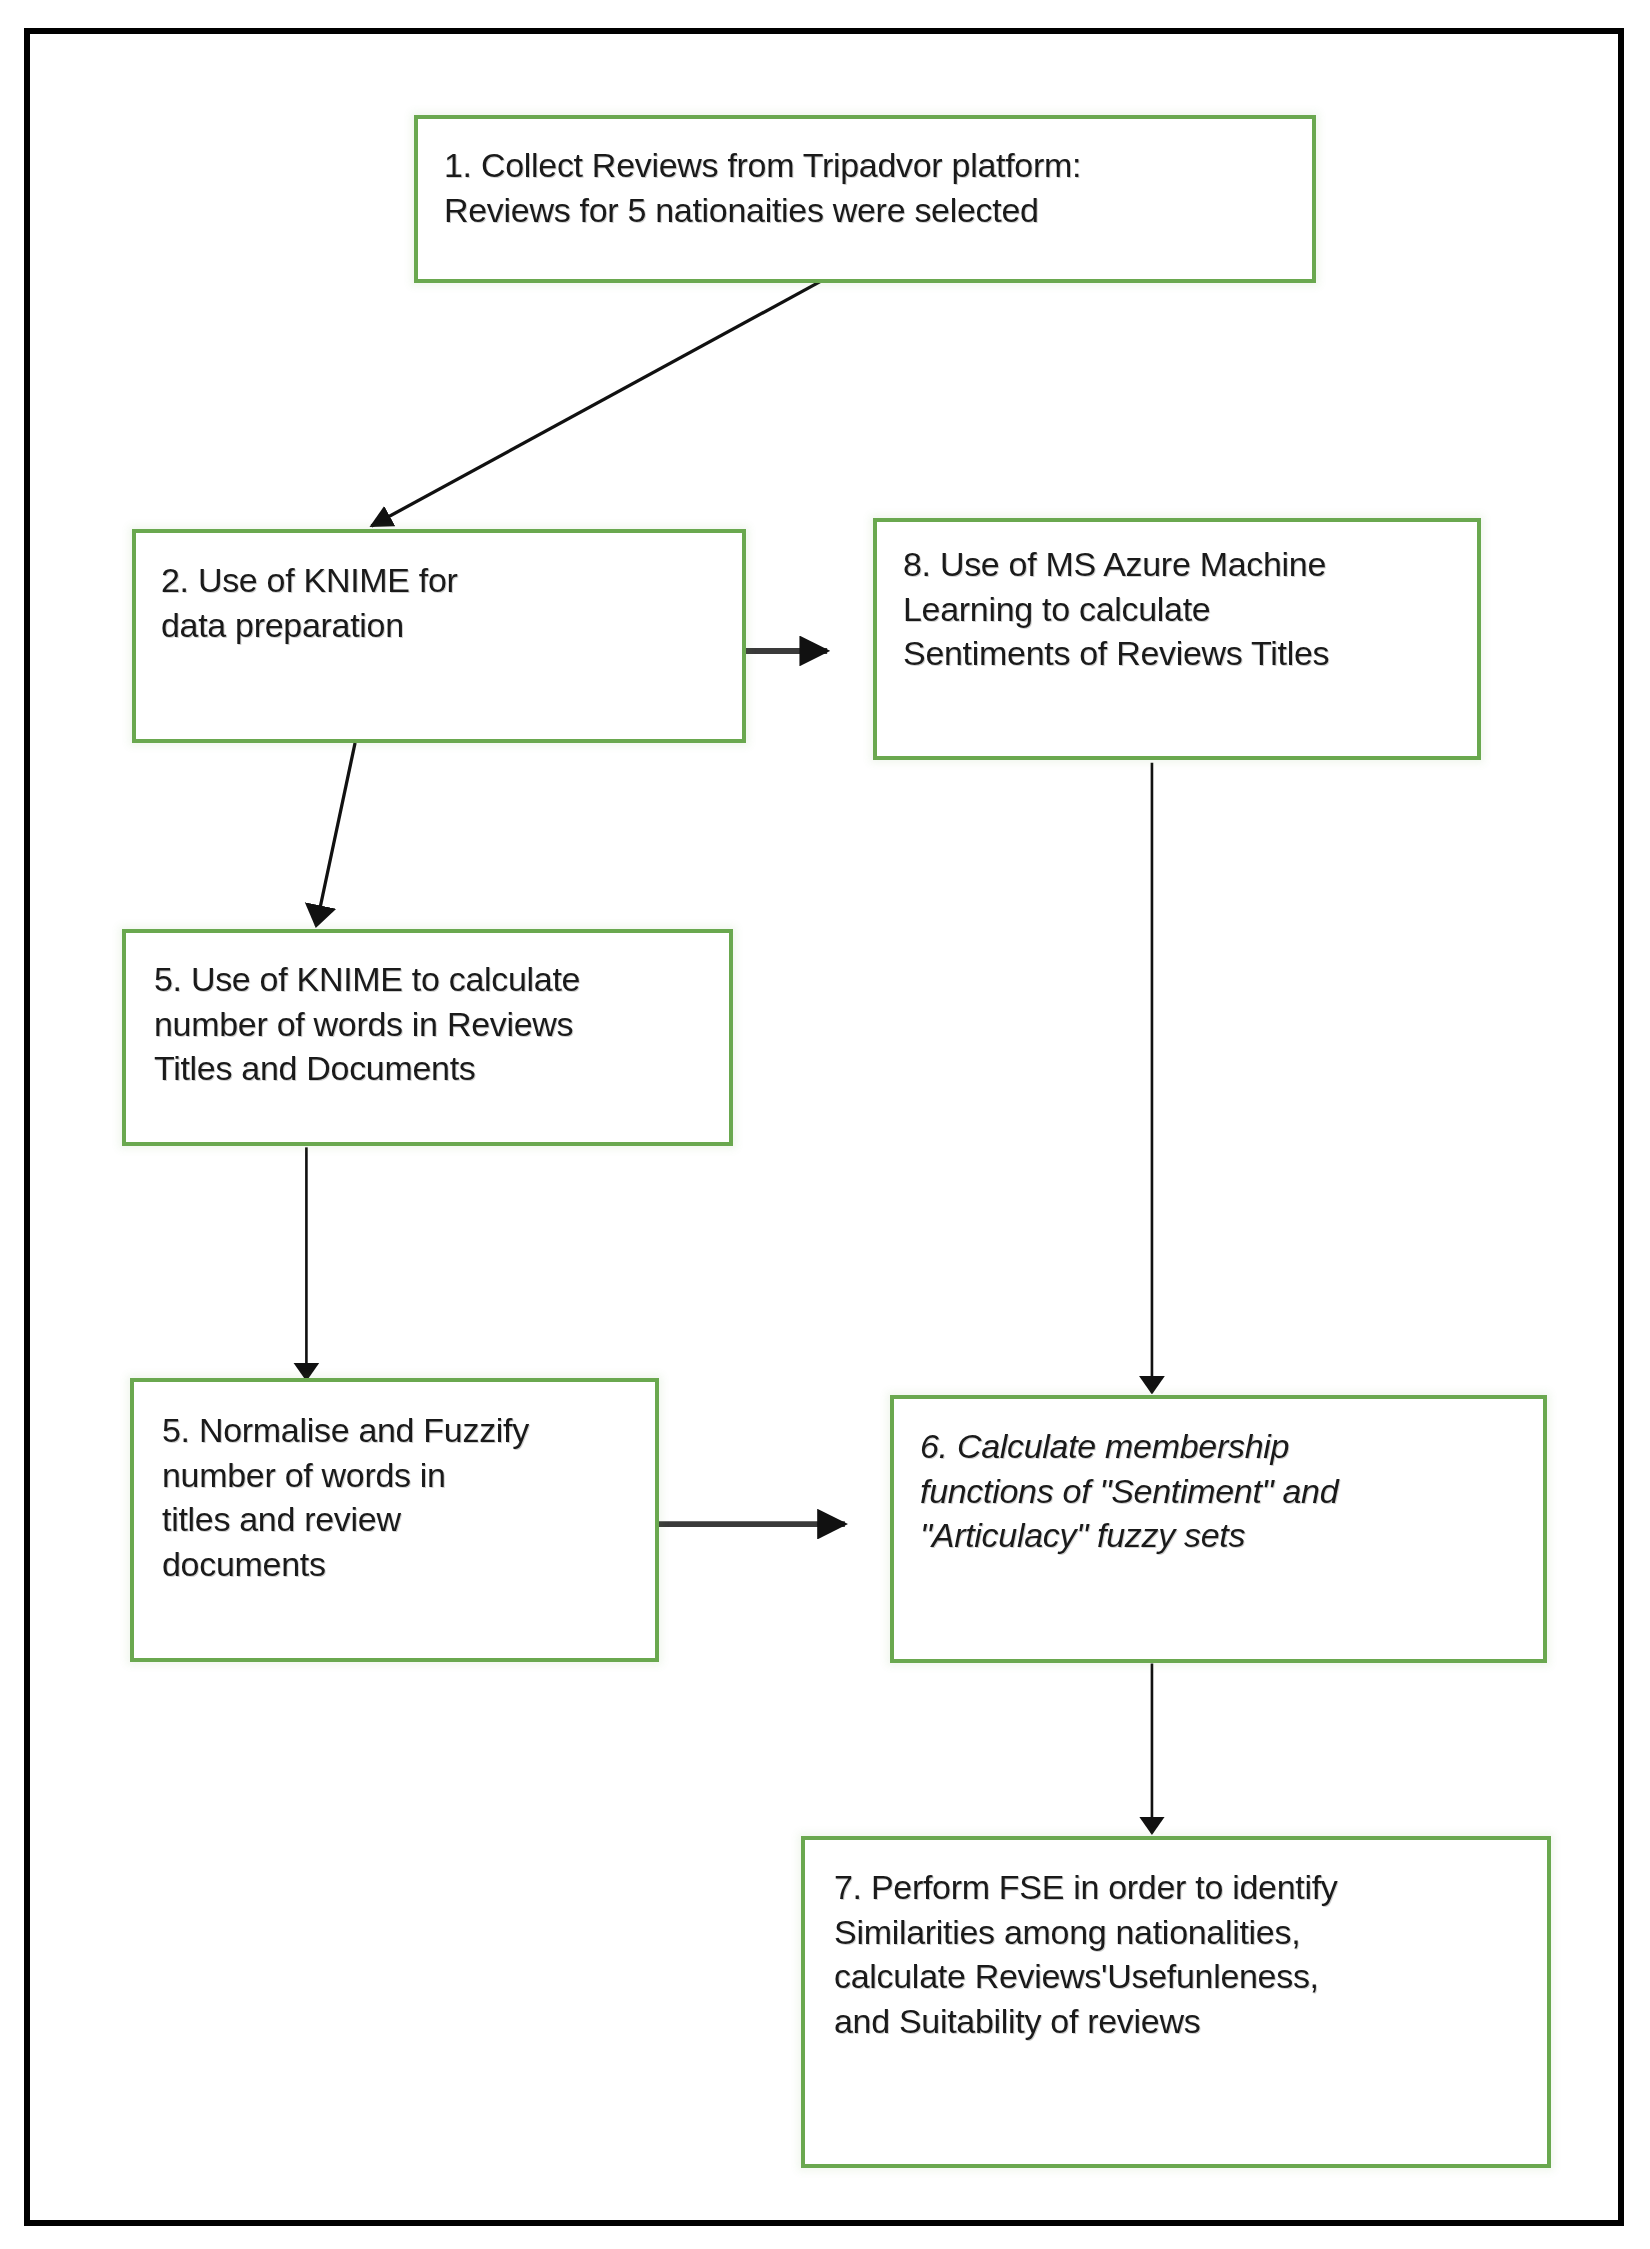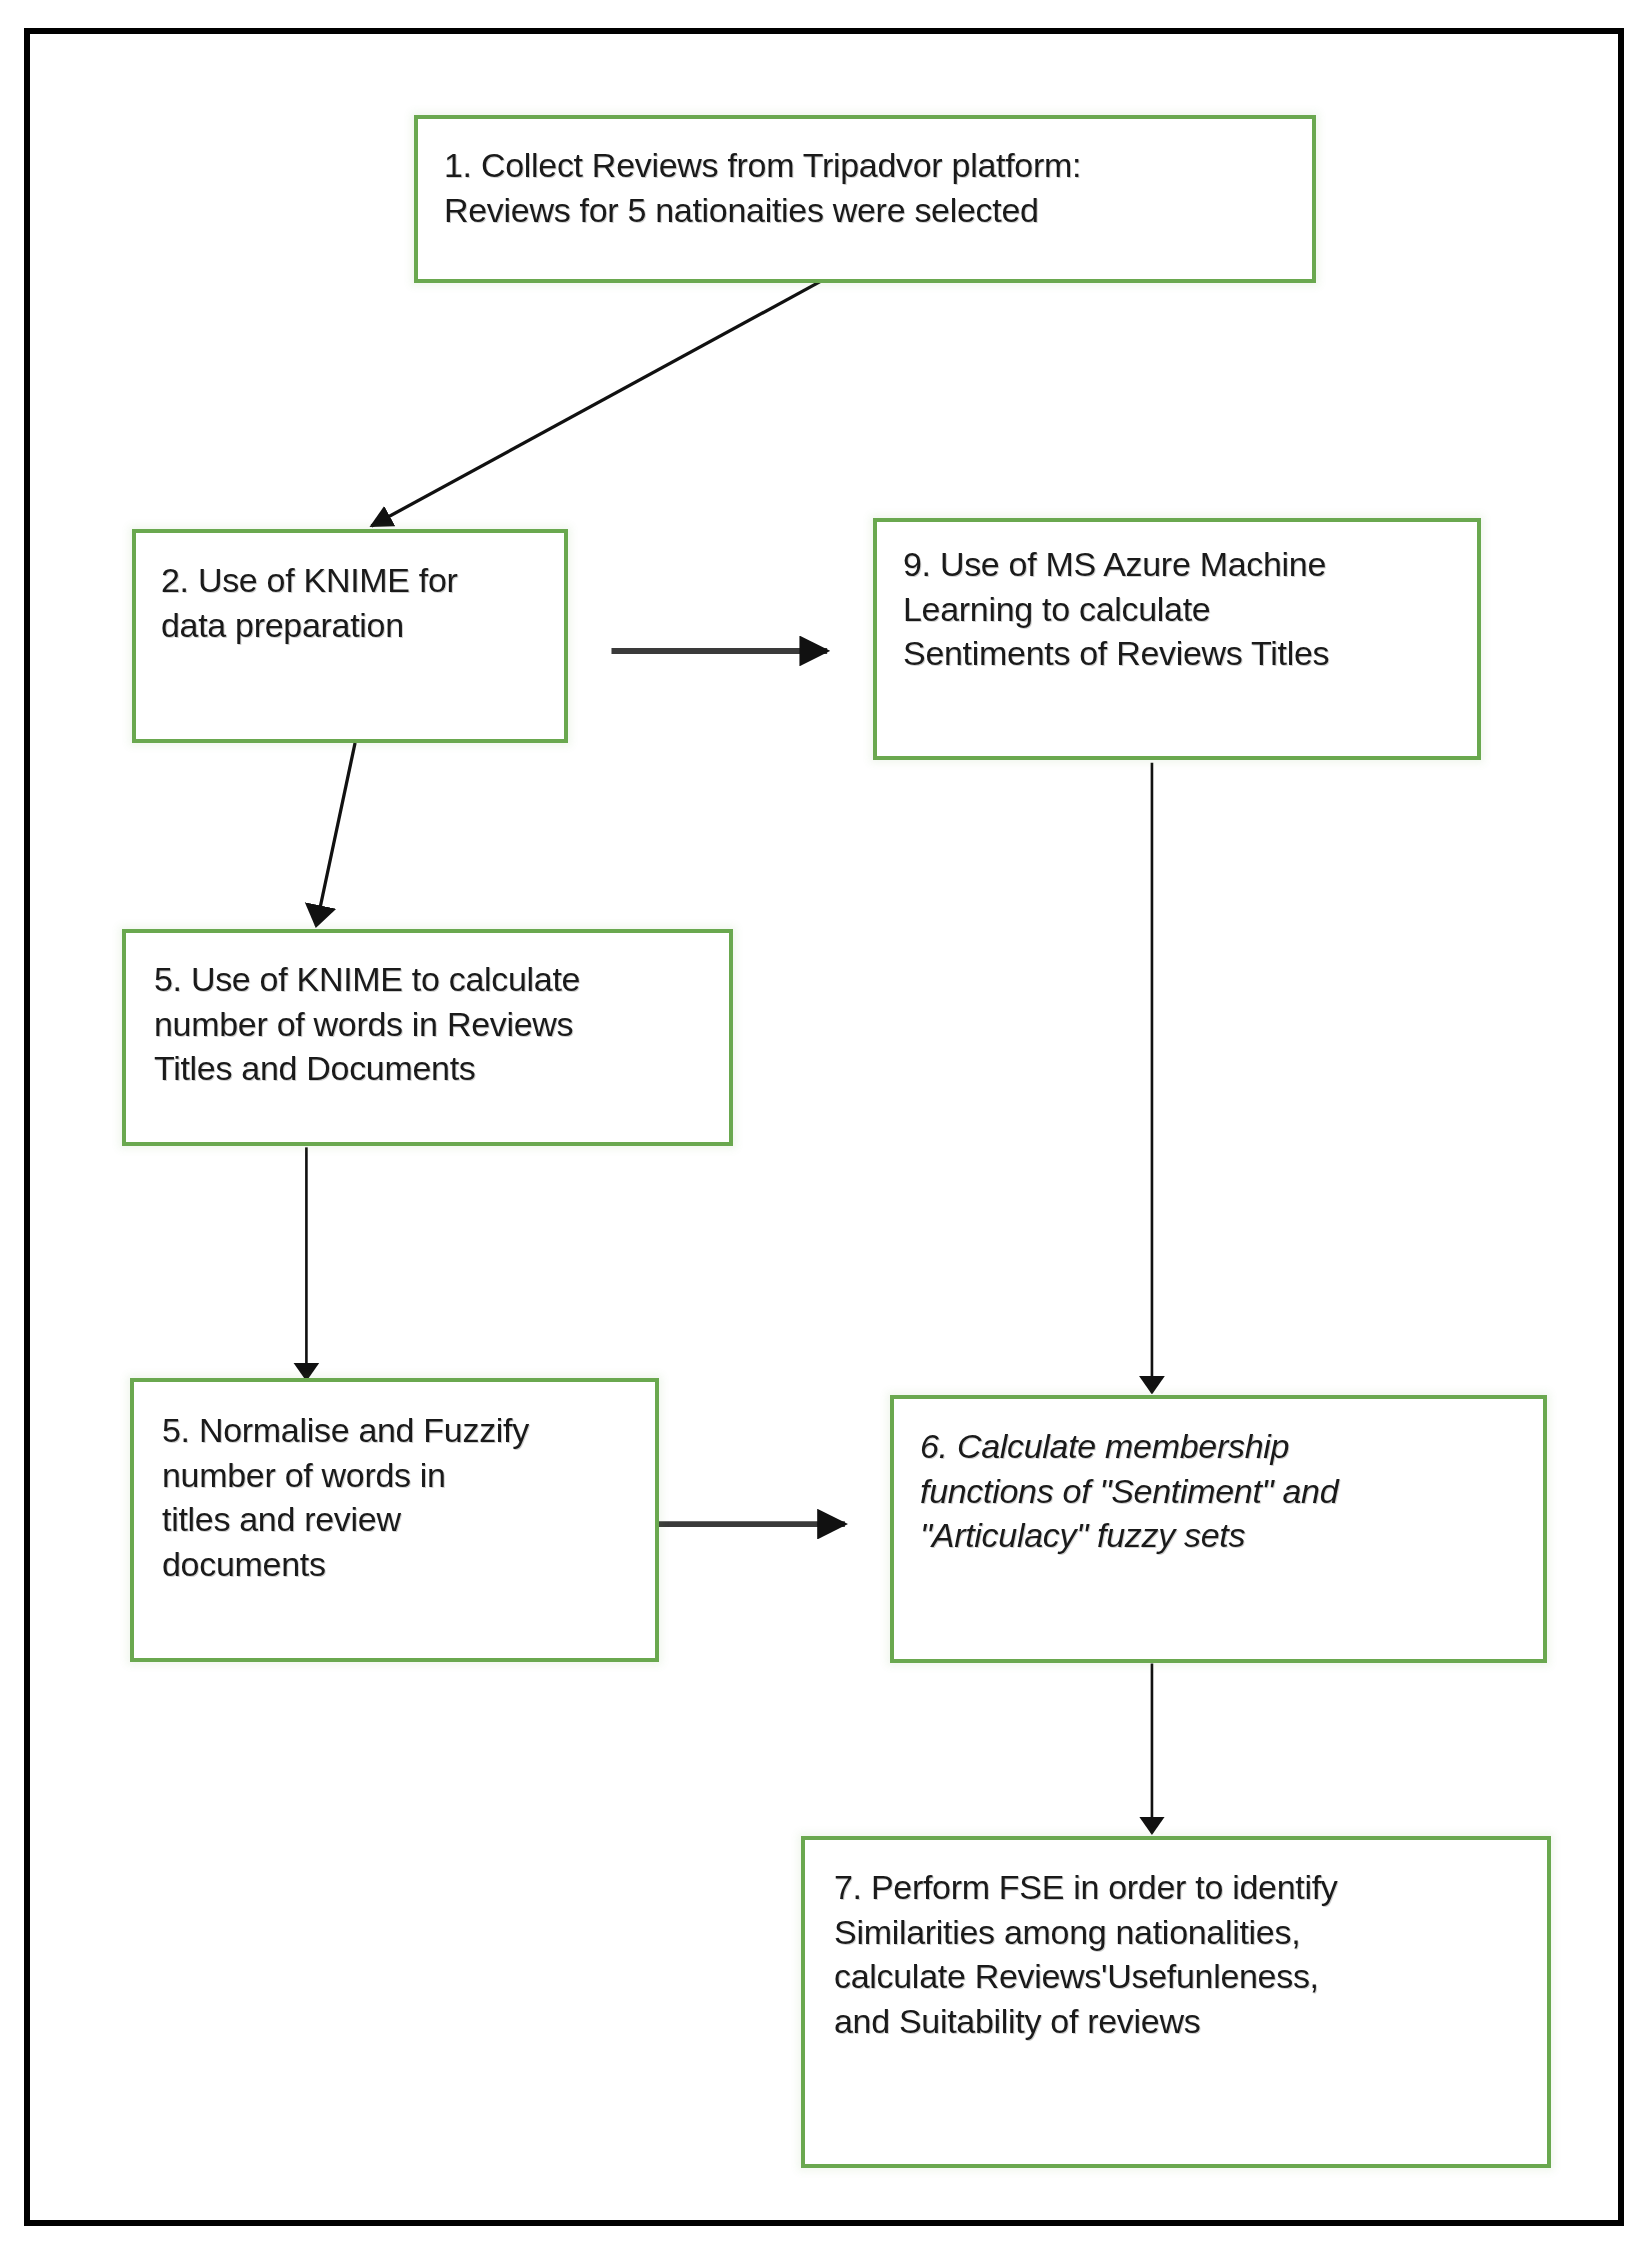--- a/index.html
+++ b/index.html
@@ -116,27 +116,27 @@
     <g>
       <line x1="1752" y1="2530" x2="1752" y2="2788" stroke="#111111" stroke-width="4" marker-end="url(#ah-slim)"></line>
     </g>
   </svg>
 
   <div class="flow-box" id="box-1" style="left:371px; top:115px; width:902px; height:168px;">
     <div class="box-text">1. Collect Reviews from Tripadvor platform:
 Reviews for 5 nationaities were selected</div>
   </div>
 
-  <div class="flow-box" id="box-2" style="left:89px; top:529px; width:436px; height:214px;padding-left:8px;">
+  <div class="flow-box" id="box-2" style="left:89px; top:529px; width:614px; height:214px;padding-left:8px;">
     <div class="box-text">2. Use of KNIME for
 data preparation</div>
   </div>
 
   <div class="flow-box" id="box-3" style="left:830px; top:518px; width:608px; height:242px;">
-    <div class="box-text">9. Use of MS Azure Machine
+    <div class="box-text">8. Use of MS Azure Machine
 Learning to calculate
 Sentiments of Reviews Titles</div>
   </div>
 
   <div class="flow-box" id="box-4" style="left:79px; top:929px; width:611px; height:217px;">
     <div class="box-text">5. Use of KNIME to calculate
 number of words in Reviews
 Titles and Documents</div>
   </div>
 

